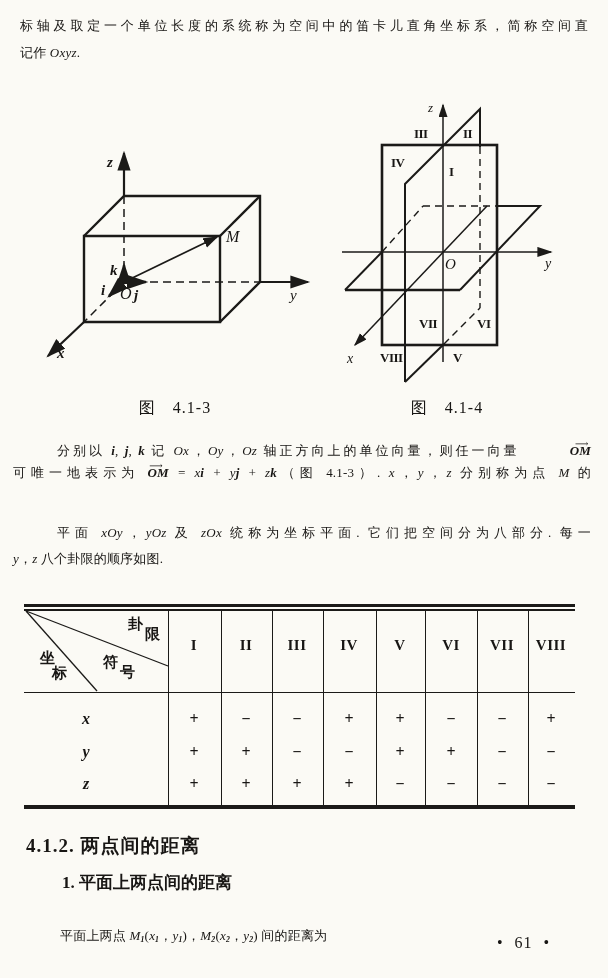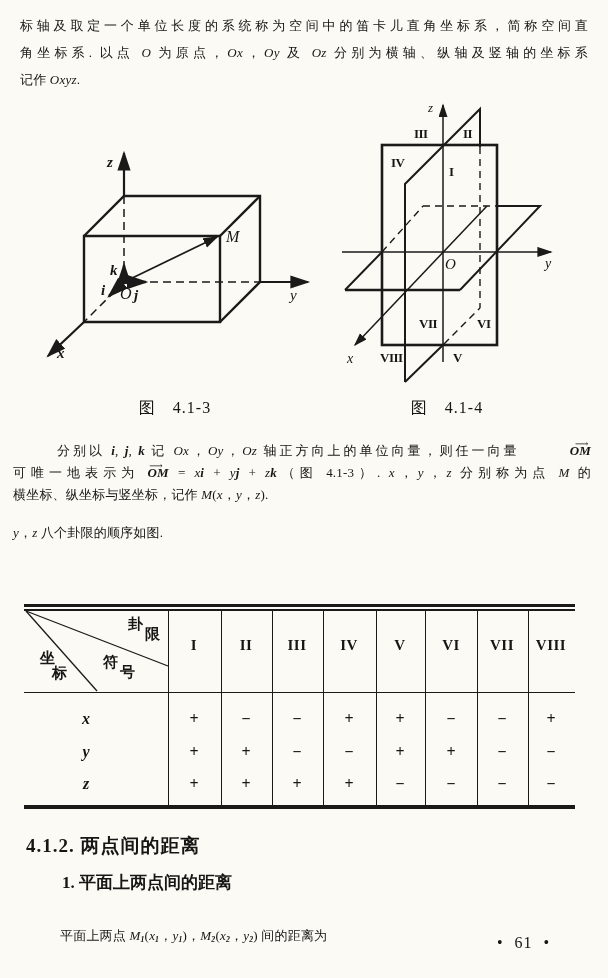--- a/index.html
+++ b/index.html
@@ -34,21 +34,20 @@
   .heading{position:absolute;font-size:19px;font-weight:bold;letter-spacing:1px;}
   .subheading{position:absolute;font-size:17px;font-weight:bold;}
   .footer{position:absolute;font-size:16px;word-spacing:6px;letter-spacing:1px;}
   svg{position:absolute;overflow:visible;}
 </style>
 </head>
 <body>
 
 <div class="para" style="left:20px;top:12px;width:568px;line-height:27px;">
   <span class="pline"><span class="sg sg-t">标轴及取定一个单位长度的系统称为空间中的笛卡儿直角坐标系，简称空间直</span></span>
-  <span class="pline"><span class="sg sg-t">角坐标系. 以点 </span><span class="sg sg-m">O</span><span class="sg sg-t"> 为原点，</span><span class="sg sg-m">Ox</span><span class="sg sg-t">，</span><span class="sg sg-m">Oy</span><span class="sg sg-t"> 及 </span><span class="sg sg-m">Oz</span><span class="sg sg-t"> 分别为横轴、纵轴及竖轴的坐标系</span></span>
   <span class="pline short"><span class="sg sg-t">记作 </span><span class="sg sg-m">Oxyz</span><span class="sg sg-t">.</span></span>
 </div>
 
 <div class="abs" style="left:20px;top:105px;width:300px;height:290px;">
   <svg width="300" height="290" viewBox="0 0 300 290">
     <defs>
       <marker id="ah" markerWidth="10" markerHeight="8" refX="8" refY="3" orient="auto">
         <path d="M0,0 L9,3 L0,6 Z" fill="#1b1a18"></path>
       </marker>
     </defs>
@@ -119,24 +118,24 @@
   <span class="octlabel" style="left:123px;top:256px;">V</span>
   <span class="octlabel" style="left:147px;top:222px;">VI</span>
   <span class="octlabel" style="left:89px;top:222px;">VII</span>
   <span class="octlabel" style="left:50px;top:256px;">VIII</span>
 </div>
 <div class="caption" style="left:372px;top:398px;">图　4.1-4</div>
 
 <div class="para" style="left:13px;top:440px;width:578px;line-height:22px;">
   <span class="pline" style="text-indent:44px;"><span class="sg sg-t">分别以 </span><span class="sg sg-b">i</span><span class="sg sg-t">, </span><span class="sg sg-b">j</span><span class="sg sg-t">, </span><span class="sg sg-b">k</span><span class="sg sg-t"> 记 </span><span class="sg sg-m">Ox</span><span class="sg sg-t">，</span><span class="sg sg-m">Oy</span><span class="sg sg-t">，</span><span class="sg sg-m">Oz</span><span class="sg sg-t"> 轴正方向上的单位向量，则任一向量 </span><span class="sg sg-v">OM</span></span>
   <span class="pline"><span class="sg sg-t">可唯一地表示为 </span><span class="sg sg-v">OM</span><span class="sg sg-t"> </span><span class="sg sg-m">= x</span><span class="sg sg-b">i</span><span class="sg sg-m"> + y</span><span class="sg sg-b">j</span><span class="sg sg-m"> + z</span><span class="sg sg-b">k</span><span class="sg sg-t">（图 4.1-3）. </span><span class="sg sg-m">x</span><span class="sg sg-t">，</span><span class="sg sg-m">y</span><span class="sg sg-t">，</span><span class="sg sg-m">z</span><span class="sg sg-t"> 分别称为点 </span><span class="sg sg-m">M</span><span class="sg sg-t"> 的</span></span>
-  <span class="pline short"><span class="sg sg-t">横坐标、纵坐标与竖坐标，记作 </span><span class="sg sg-m">M</span><span class="sg sg-t">(</span><span class="sg sg-m">x</span><span class="sg sg-t">，</span><span class="sg sg-m">y</span><span class="sg sg-t">，</span><span class="sg sg-m">z</span><span class="sg sg-t">).</span></span>
 </div>
 
 <div class="para" style="left:13px;top:520px;width:578px;line-height:25.5px;">
+  <span class="pline" style="text-indent:44px;"><span class="sg sg-t">平面 </span><span class="sg sg-m">xOy</span><span class="sg sg-t">，</span><span class="sg sg-m">yOz</span><span class="sg sg-t"> 及 </span><span class="sg sg-m">zOx</span><span class="sg sg-t"> 统称为坐标平面. 它们把空间分为八部分. 每一</span></span>
   <span class="pline short"><span class="sg sg-m">y</span><span class="sg sg-t">，</span><span class="sg sg-m">z</span><span class="sg sg-t"> 八个卦限的顺序如图.</span></span>
 </div>
 
 <div class="tbl">
   <div class="hline" style="top:2px;height:3px;"></div>
   <div class="hline" style="top:7px;height:1.6px;"></div>
   <div class="hline" style="top:90px;height:1.2px;"></div>
   <div class="hline" style="top:203px;height:3.5px;"></div>
   <div class="vline" style="left:144px;"></div>
   <div class="vline" style="left:197px;"></div>

